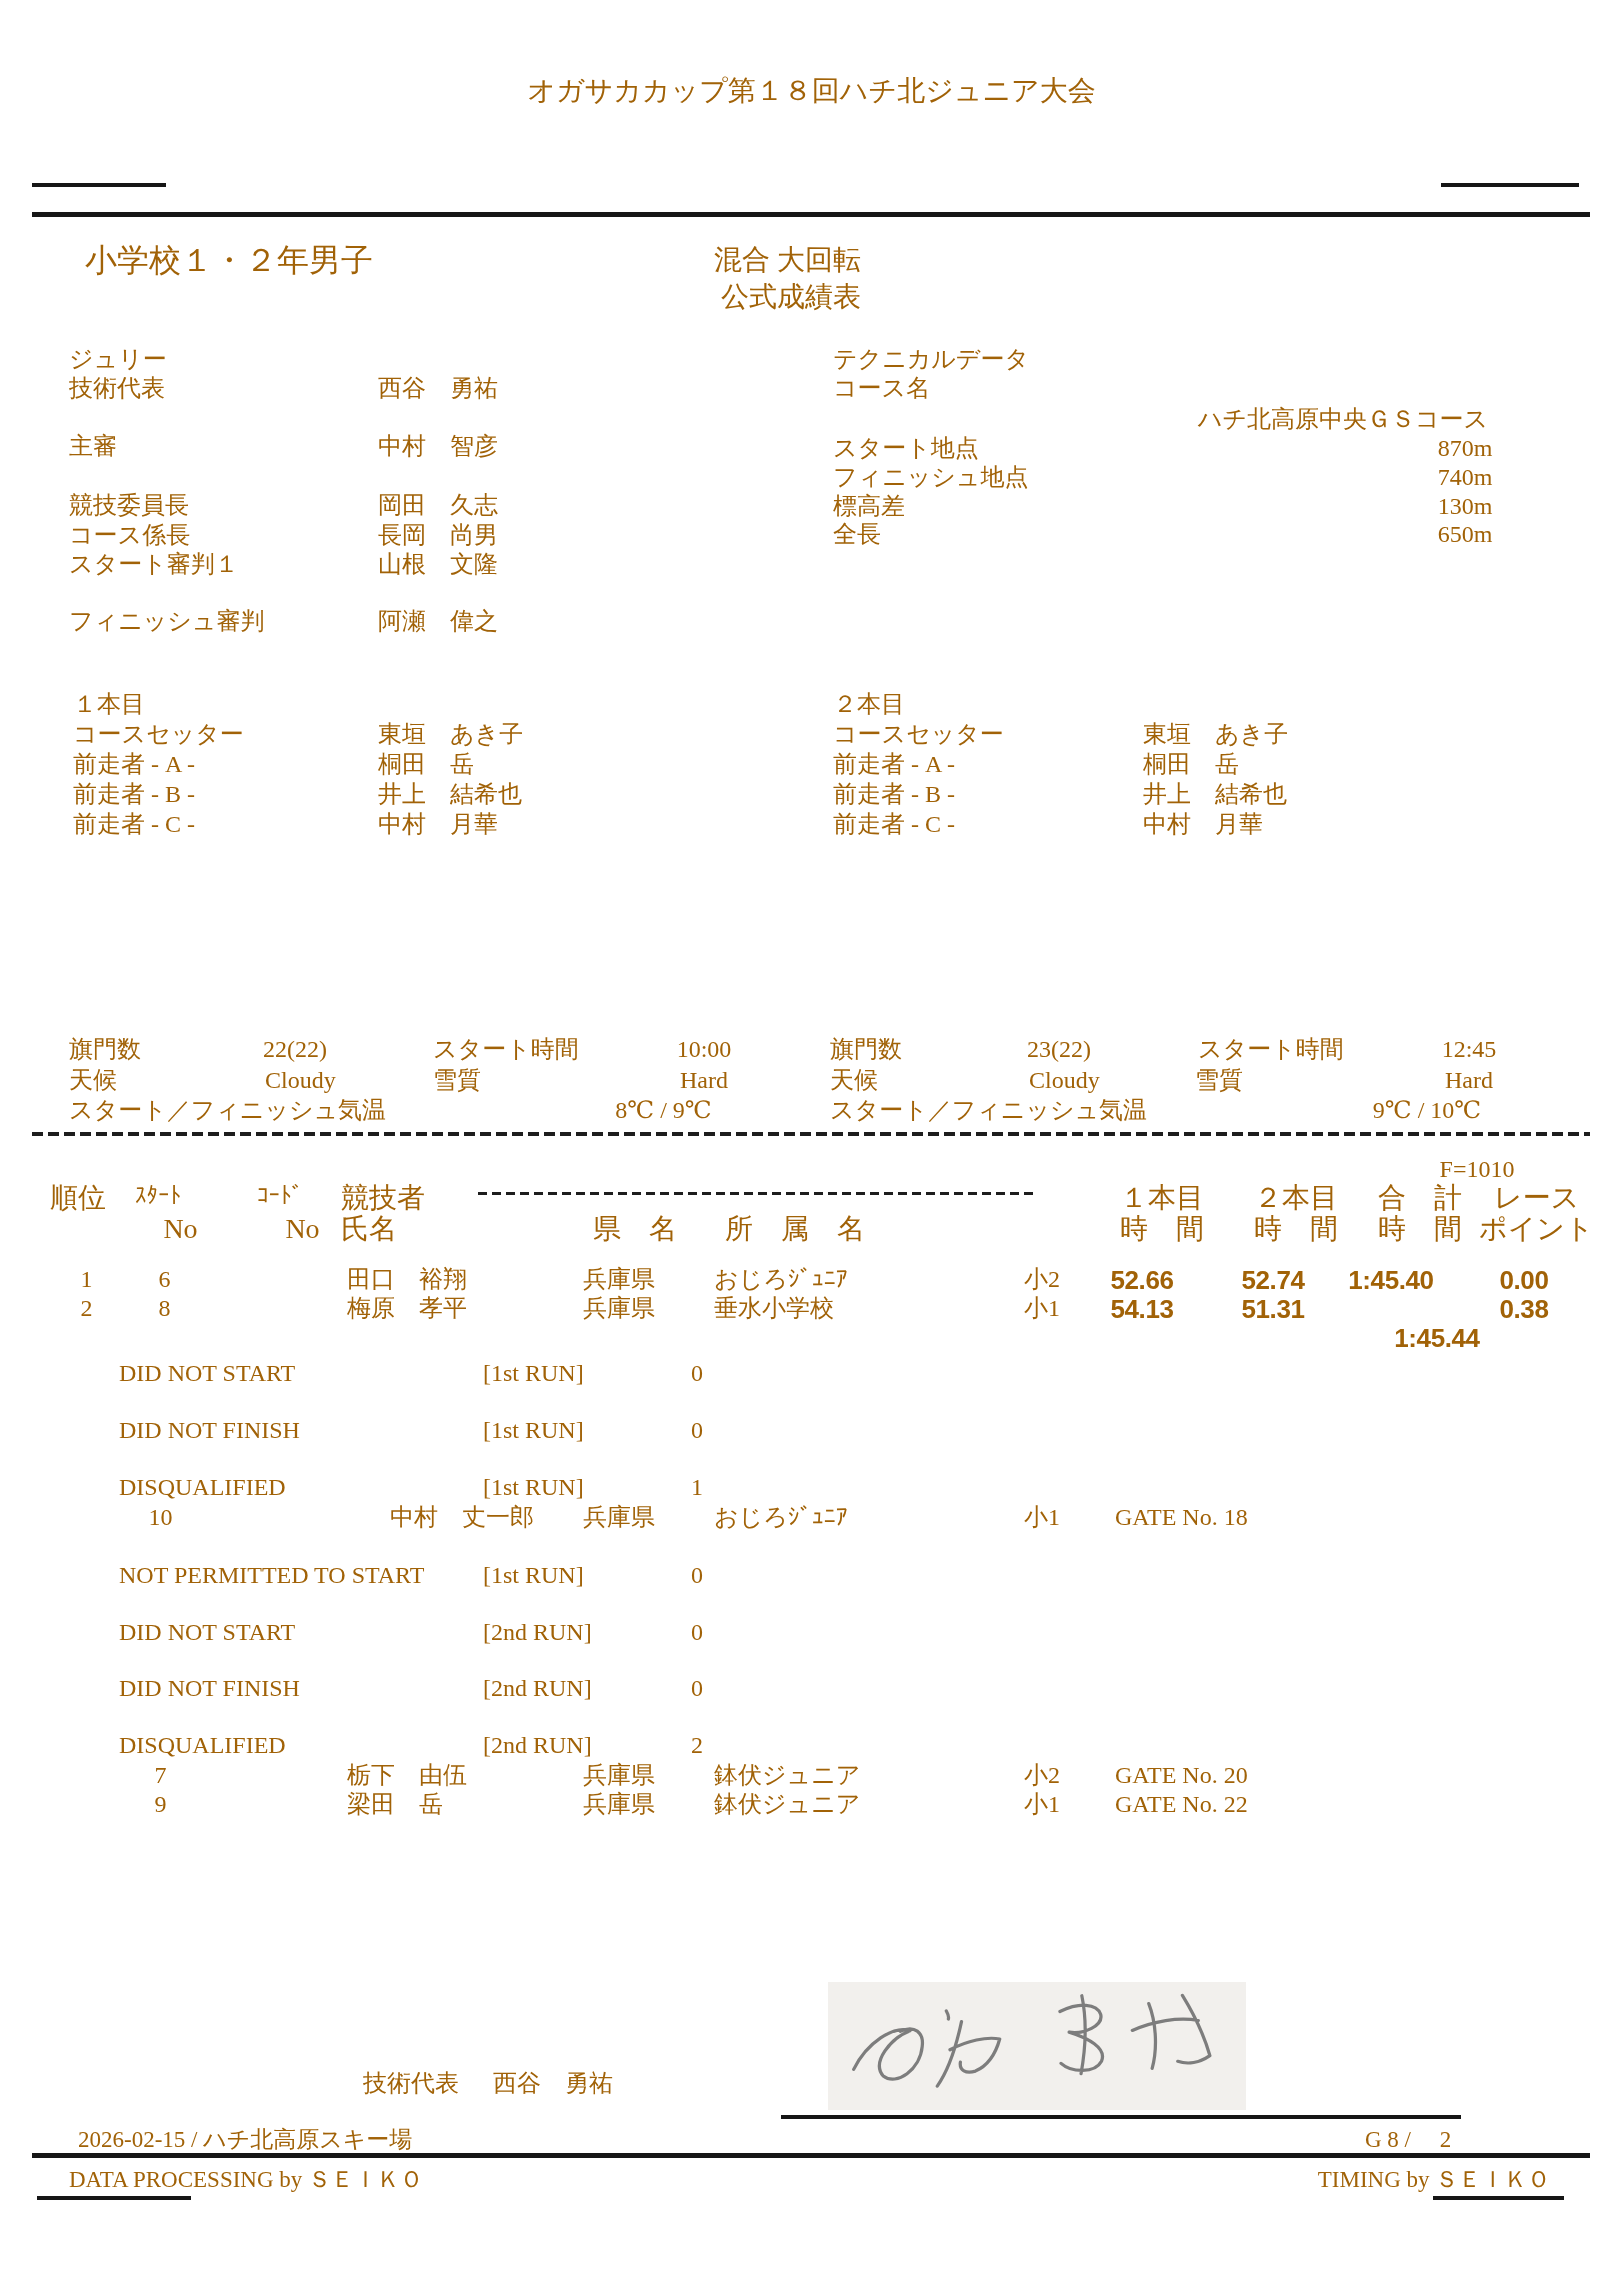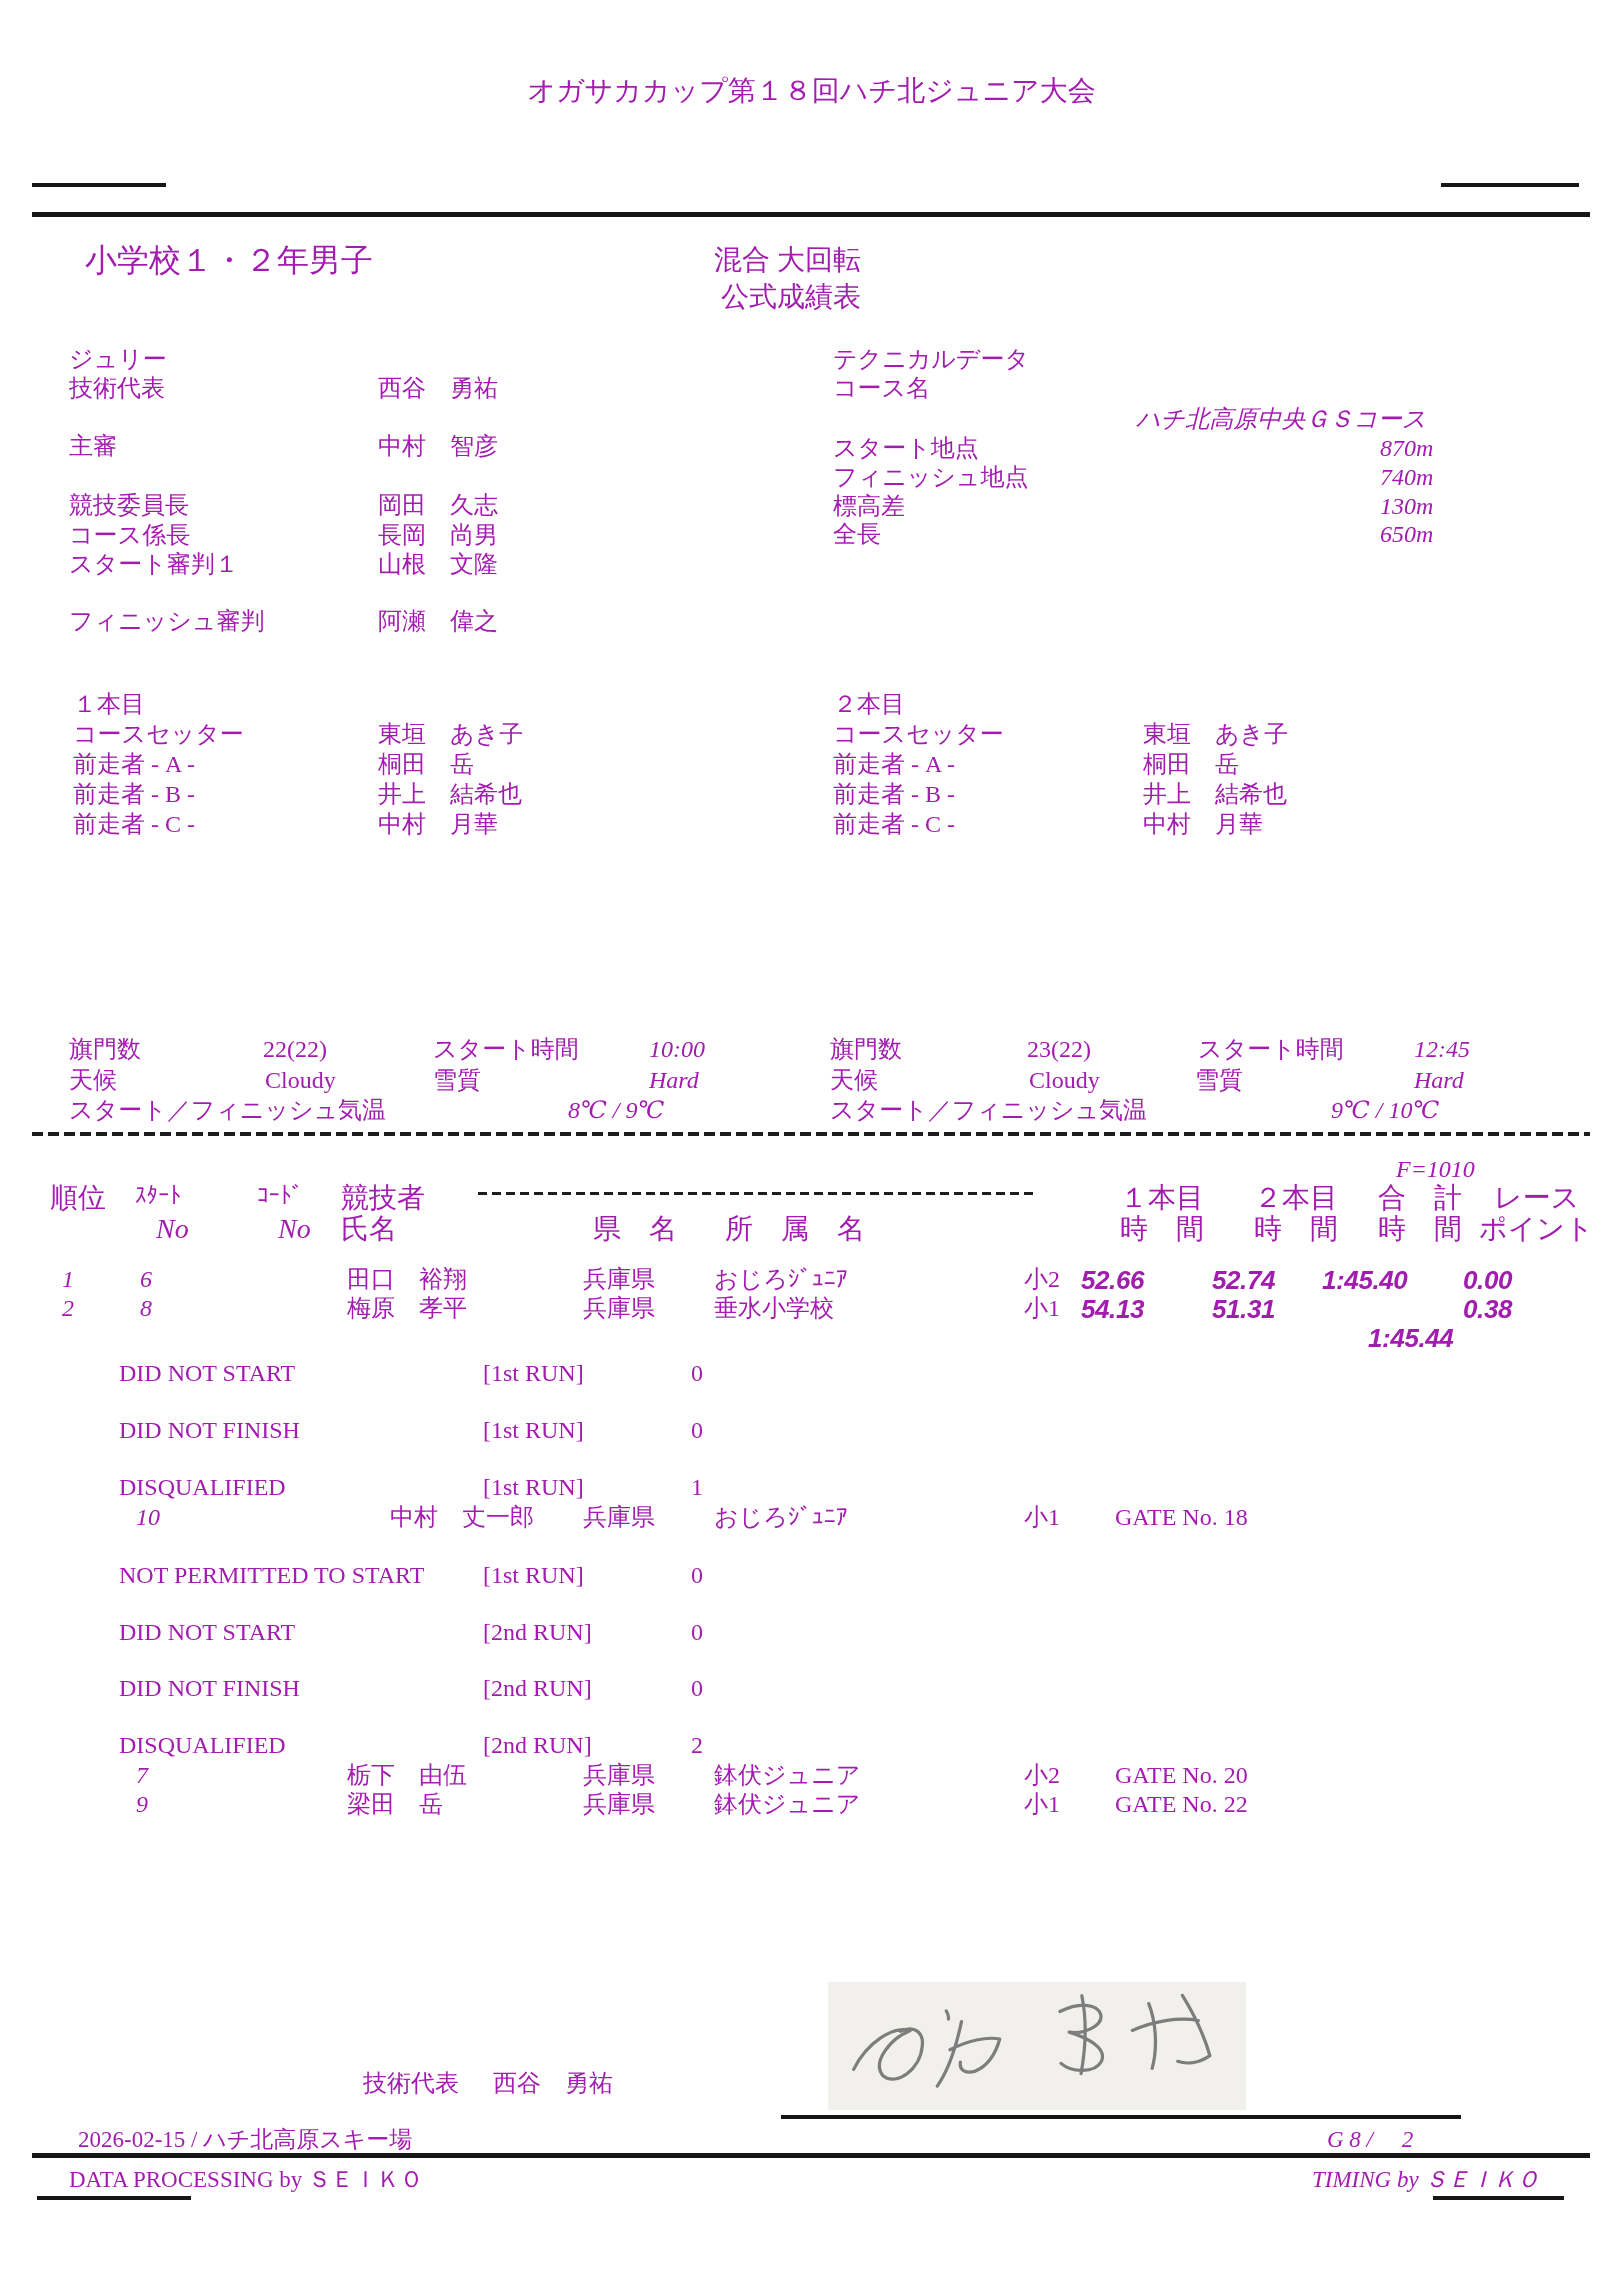--- a/index.html
+++ b/index.html
@@ -2,26 +2,26 @@
 <html style="font-size:13px"><head>
 <meta charset="utf-8">
 <style>
   html,body{margin:0;padding:0;background:#888;}
   .page{
     position:relative;
     width:1623px;height:2295px;
     margin:0 auto;
     background:#ffffff;
     font-family:"Liberation Serif","DejaVu Serif",serif;
-    color:#a21caf;
+    color:#a16207;
     overflow:hidden;
   }
   .t{position:absolute;font-size:24px;line-height:1.15;white-space:pre;}
   .c{left:0;width:1623px;text-align:center;}
-  .r{text-align:left;font-style:italic;}
+  .r{text-align:center;}
   .f34{font-size:28px;}
   .f33{font-size:27px;}
   .f40{font-size:32px;}
   .f31{font-size:28px;}
   .f28{font-size:23px;}
   .num{
     font-family:"Liberation Sans","DejaVu Sans",sans-serif;
     font-weight:bold;font-size:26px;letter-spacing:-0.4px;
   }
   .line{position:absolute;background:#161616;}

